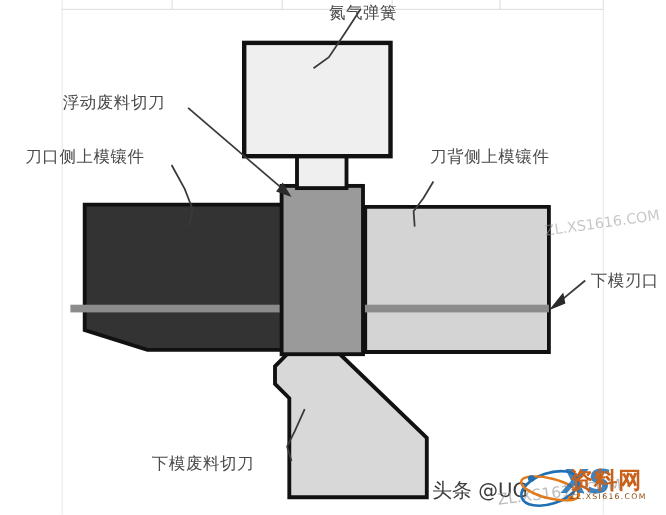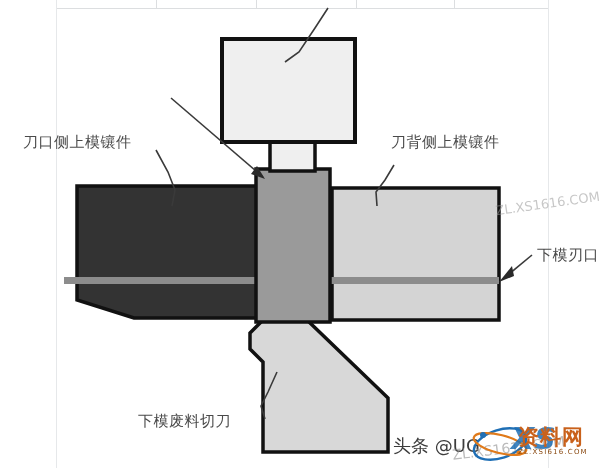--- a/index.html
+++ b/index.html
@@ -128,21 +128,23 @@
     <polyline points="156,150 168,172 175,190 172,206" fill="none" stroke="#3a3a3a" stroke-width="1.6"></polyline>
 
     <polyline points="394,165 385,180 376,192 377,206" fill="none" stroke="#3a3a3a" stroke-width="1.6"></polyline>
 
     <line x1="532" y1="255" x2="503" y2="279" stroke="#3a3a3a" stroke-width="1.6"></line>
     <path d="M 499,282 L 514,276 L 512,266 Z" fill="#2a2a2a"></path>
 
     <polyline points="277,372 268,392 261,406 265,419" fill="none" stroke="#3a3a3a" stroke-width="1.6"></polyline>
   </svg>
 
+  <div class="lbl lbl-main" style="left:299px; top:2px;">氮气弹簧</div>
 
+  <div class="lbl lbl-main" style="left:57px; top:84px;">浮动废料切刀</div>
 
   <div class="lbl lbl-main" style="left:391px; top:133px;">刀背侧上模镶件</div>
 
   <div class="lbl lbl-main" style="left:23px; top:133px;">刀口侧上模镶件</div>
 
   <div class="lbl lbl-main" style="left:138px; top:412px;">下模废料切刀</div>
 
   <div class="lbl lbl-main" style="left:537px; top:246px;">下模刃口</div>
 
   <div class="wm-diag" style="left:495px; top:196px; transform:rotate(-8deg);">ZL.XS1616.COM</div>

